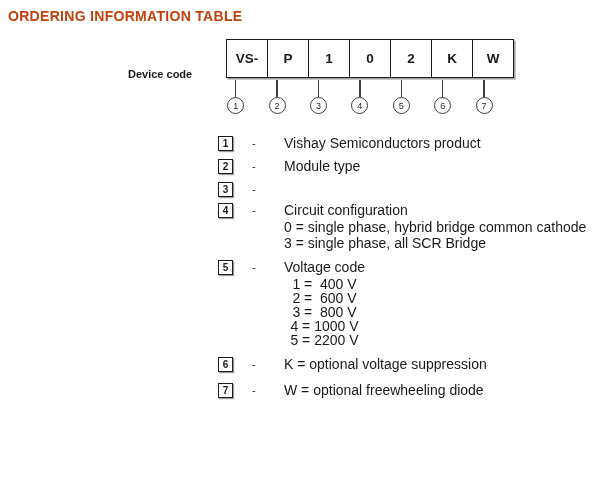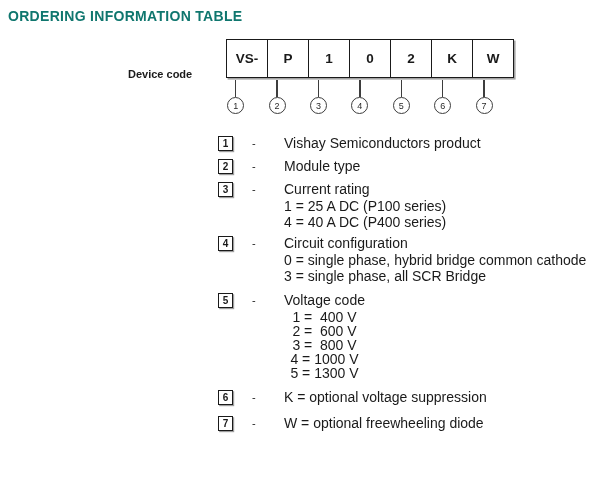--- a/index.html
+++ b/index.html
@@ -19,21 +19,21 @@
     overflow: hidden;
   }
   .title {
     position: absolute;
     left: 8px;
     top: 8px;
     margin: 0;
     font-size: 14px;
     font-weight: bold;
     letter-spacing: 0.3px;
-    color: #0f766e;
+    color: #c2410c;
   }
   .device-label {
     position: absolute;
     left: 128px;
     top: 68px;
     font-size: 11px;
     font-weight: bold;
     color: #1a1a1a;
   }
   .code-table {
@@ -193,27 +193,20 @@
       <div class="legend-row">
         <div class="legend-marker">2</div>
         <div class="legend-sep">-</div>
         <div class="legend-content">
           <div class="legend-label">Module type</div>
         </div>
       </div>
       <div class="legend-row">
         <div class="legend-marker">3</div>
         <div class="legend-sep">-</div>
-        <div class="legend-content">
-          <div class="legend-label">Current rating</div>
-          <div class="legend-subs">
-            <div class="legend-sub">1 = 25 A DC (P100 series)</div>
-            <div class="legend-sub">4 = 40 A DC (P400 series)</div>
-          </div>
-        </div>
       </div>
       <div class="legend-row">
         <div class="legend-marker">4</div>
         <div class="legend-sep">-</div>
         <div class="legend-content">
           <div class="legend-label">Circuit configuration</div>
           <div class="legend-subs">
             <div class="legend-sub">0 = single phase, hybrid bridge common cathode</div>
             <div class="legend-sub">3 = single phase, all SCR Bridge</div>
           </div>
@@ -222,21 +215,21 @@
       <div class="legend-row">
         <div class="legend-marker">5</div>
         <div class="legend-sep">-</div>
         <div class="legend-content">
           <div class="legend-label">Voltage code</div>
           <div class="legend-subs">
             <div class="legend-sub">1 =  400 V</div>
             <div class="legend-sub">2 =  600 V</div>
             <div class="legend-sub">3 =  800 V</div>
             <div class="legend-sub">4 = 1000 V</div>
-            <div class="legend-sub">5 = 1300 V</div>
+            <div class="legend-sub">5 = 2200 V</div>
           </div>
         </div>
       </div>
       <div class="legend-row">
         <div class="legend-marker">6</div>
         <div class="legend-sep">-</div>
         <div class="legend-content">
           <div class="legend-label">K = optional voltage suppression</div>
         </div>
       </div>

